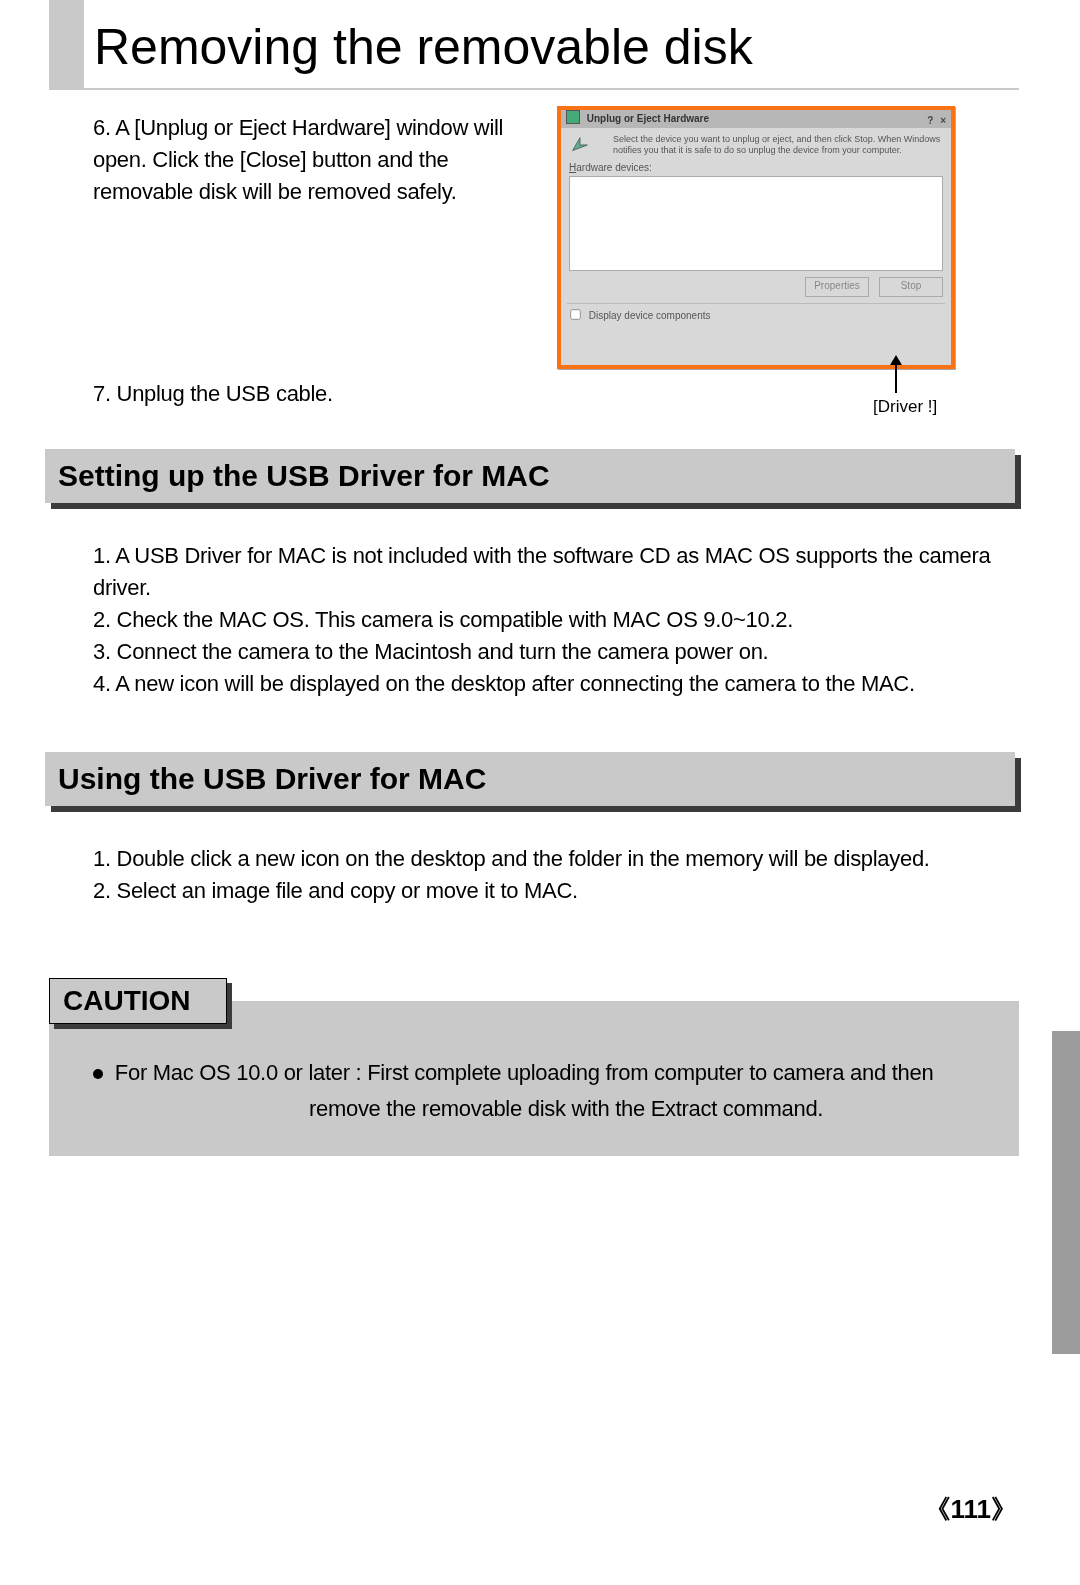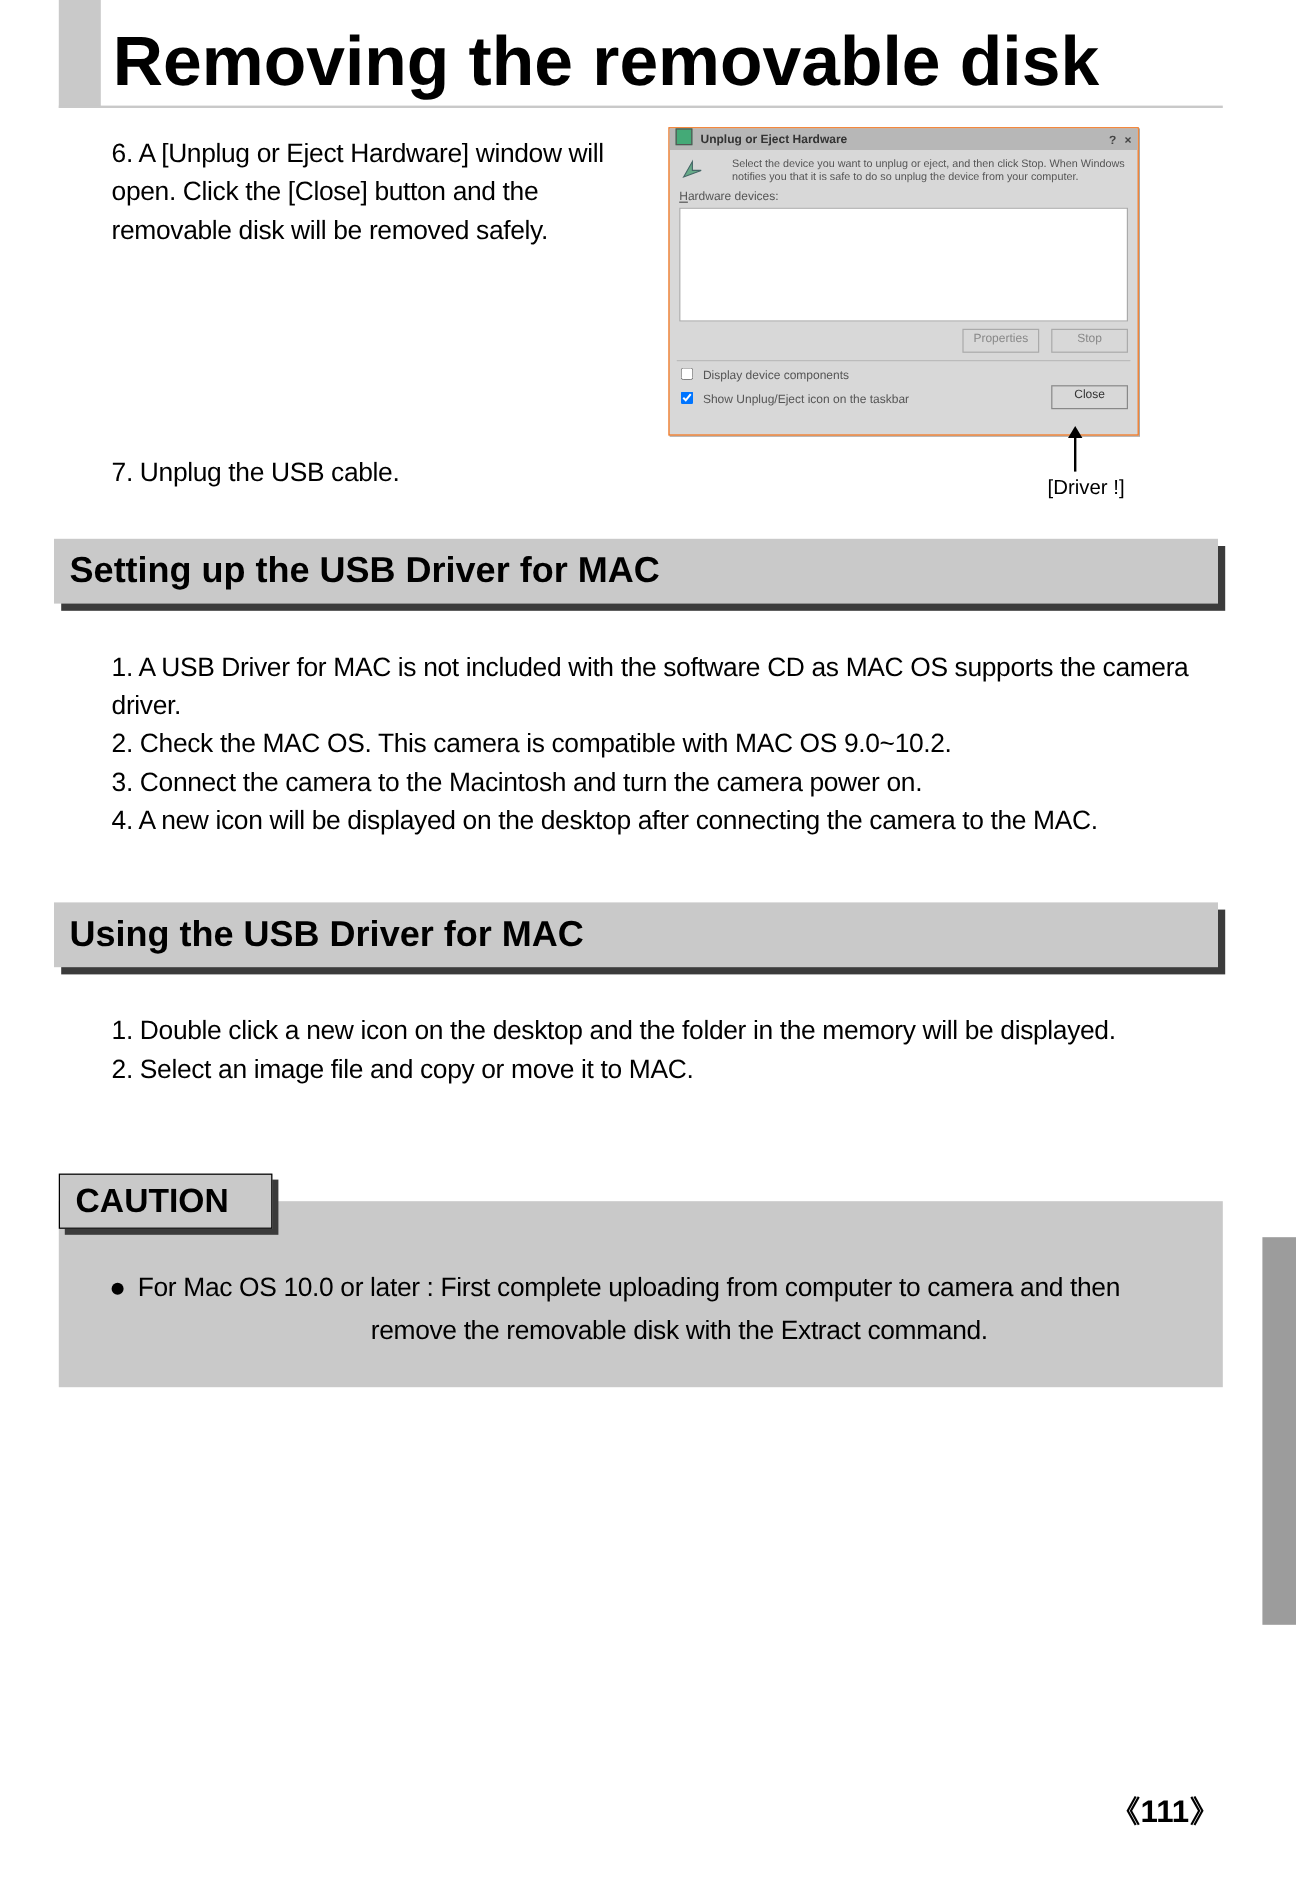--- a/index.html
+++ b/index.html
@@ -21,22 +21,22 @@
     left: 49px;
     top: 0;
     width: 35px;
     height: 90px;
     background: #c9c9c9;
   }
   .page-title {
     position: absolute;
     left: 94px;
     top: 18px;
-    font-size: 58px;
-    font-weight: bold;
+    font-size: 50px;
+    font-weight: normal;
     letter-spacing: 0px;
   }
   .title-rule {
     position: absolute;
     left: 49px;
     top: 88px;
     width: 970px;
     height: 2px;
     background: #c9c9c9;
   }
@@ -176,21 +176,21 @@
   }
 
   
   .dialog {
     position: absolute;
     left: 557px;
     top: 106px;
     width: 390px;
     height: 255px;
     background: #d8d8d8;
-    border: 1px solid #f97316;
+    border: 4px solid #f97316;
     font-family: Tahoma, Arial, sans-serif;
     color: #333;
     box-shadow: 1px 1px 0 #aaa;
   }
   .dlg-title {
     background: #b7b7b7;
     height: 18px;
     line-height: 18px;
     font-size: 10px;
     padding-left: 5px;
@@ -334,27 +334,20 @@
       <div class="dlg-listbox"></div>
       <div class="dlg-btnrow">
         <div class="dlg-btn">Properties</div>
         <div class="dlg-btn">Stop</div>
       </div>
       <div class="dlg-sep"></div>
       <div class="dlg-check">
         <input type="checkbox" style="">
         <span>Display device components</span>
       </div>
-      <div style="display:flex; align-items:flex-end; justify-content:space-between;">
-        <div class="dlg-check" style="flex:1;">
-          <input type="checkbox" checked="" style="">
-          <span>Show Unplug/Eject icon on the taskbar</span>
-        </div>
-        <div class="dlg-btn enabled" style="margin-left:8px;">Close</div>
-      </div>
     </div>
   </div>
 
   <div class="step7 body-text">7. Unplug the USB cable.</div>
 
   <div class="arrow"></div>
   <div class="click-label">[Driver !]</div>
 
   <div class="section-box setting">
     <div class="section-shadow"></div>

